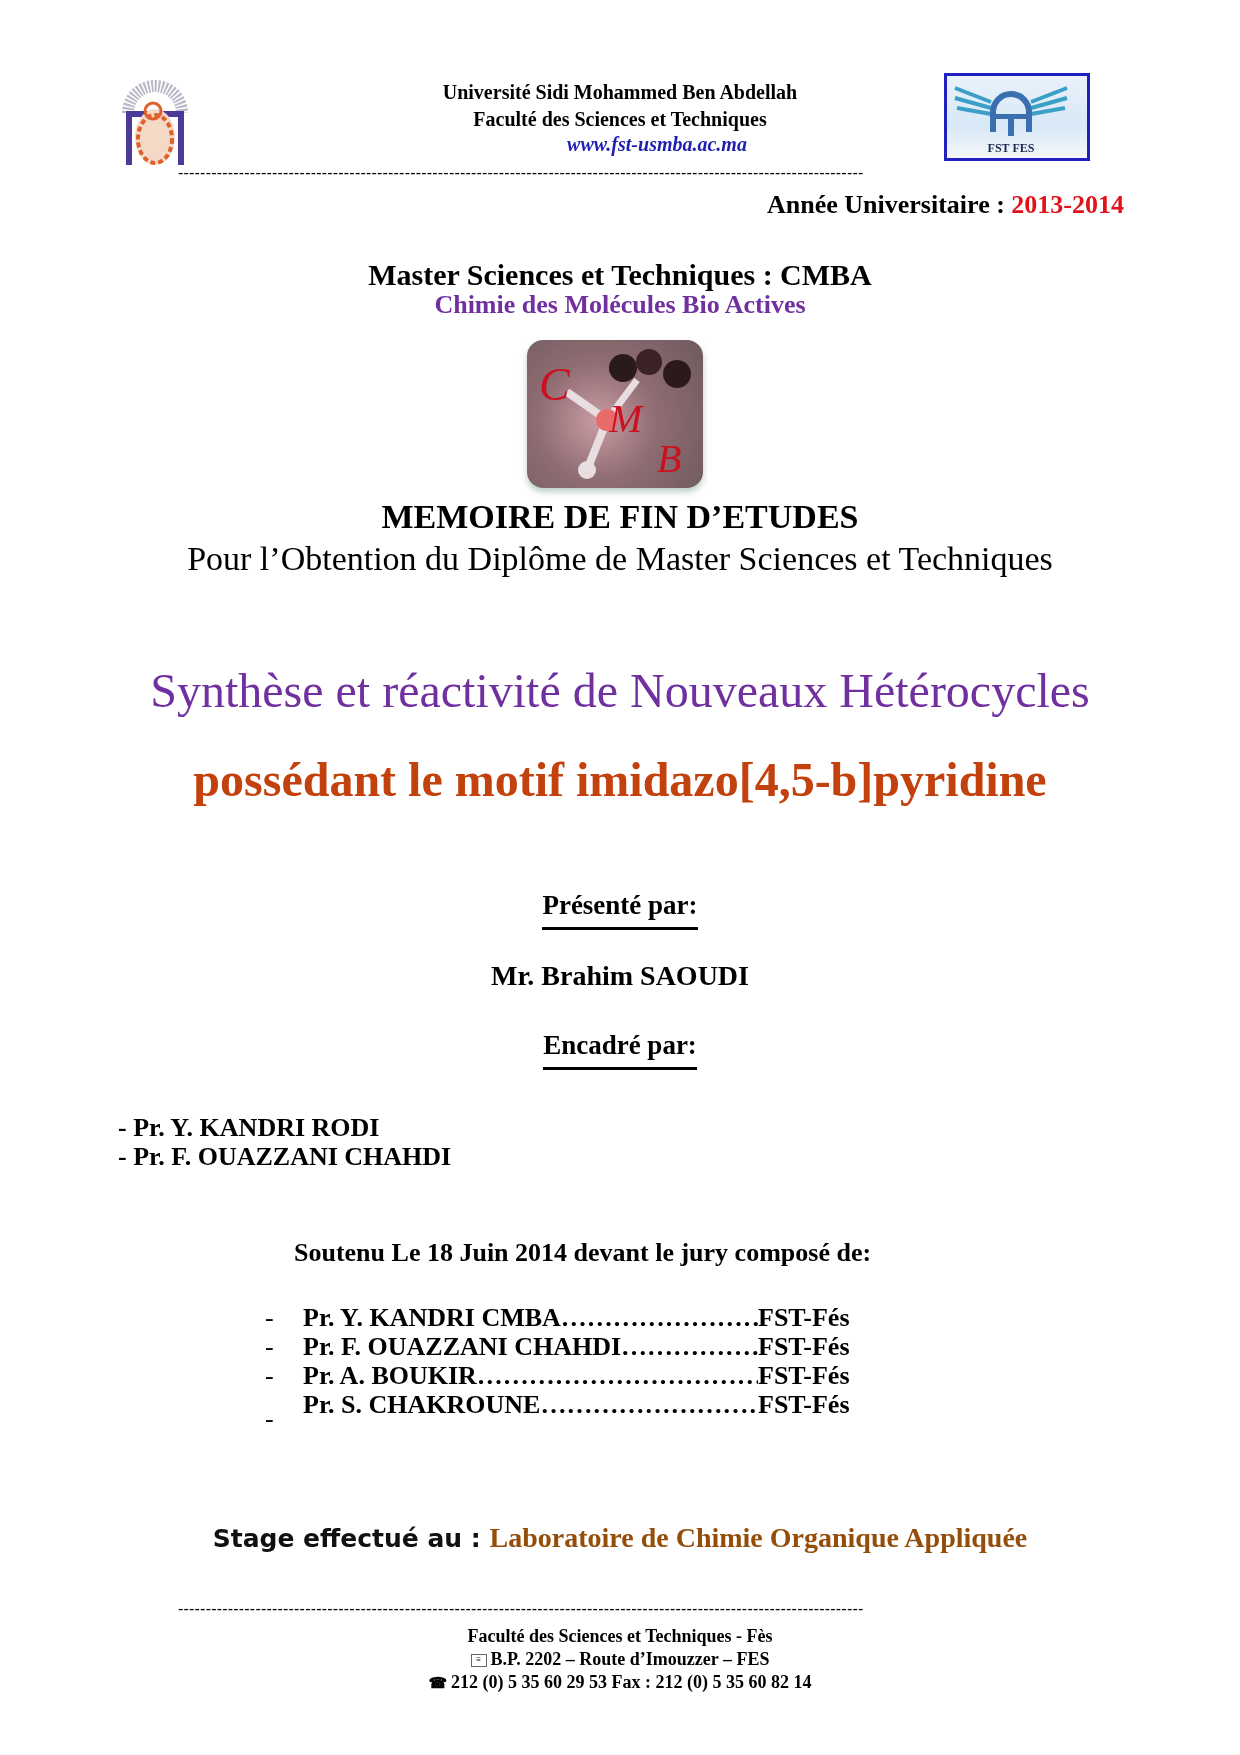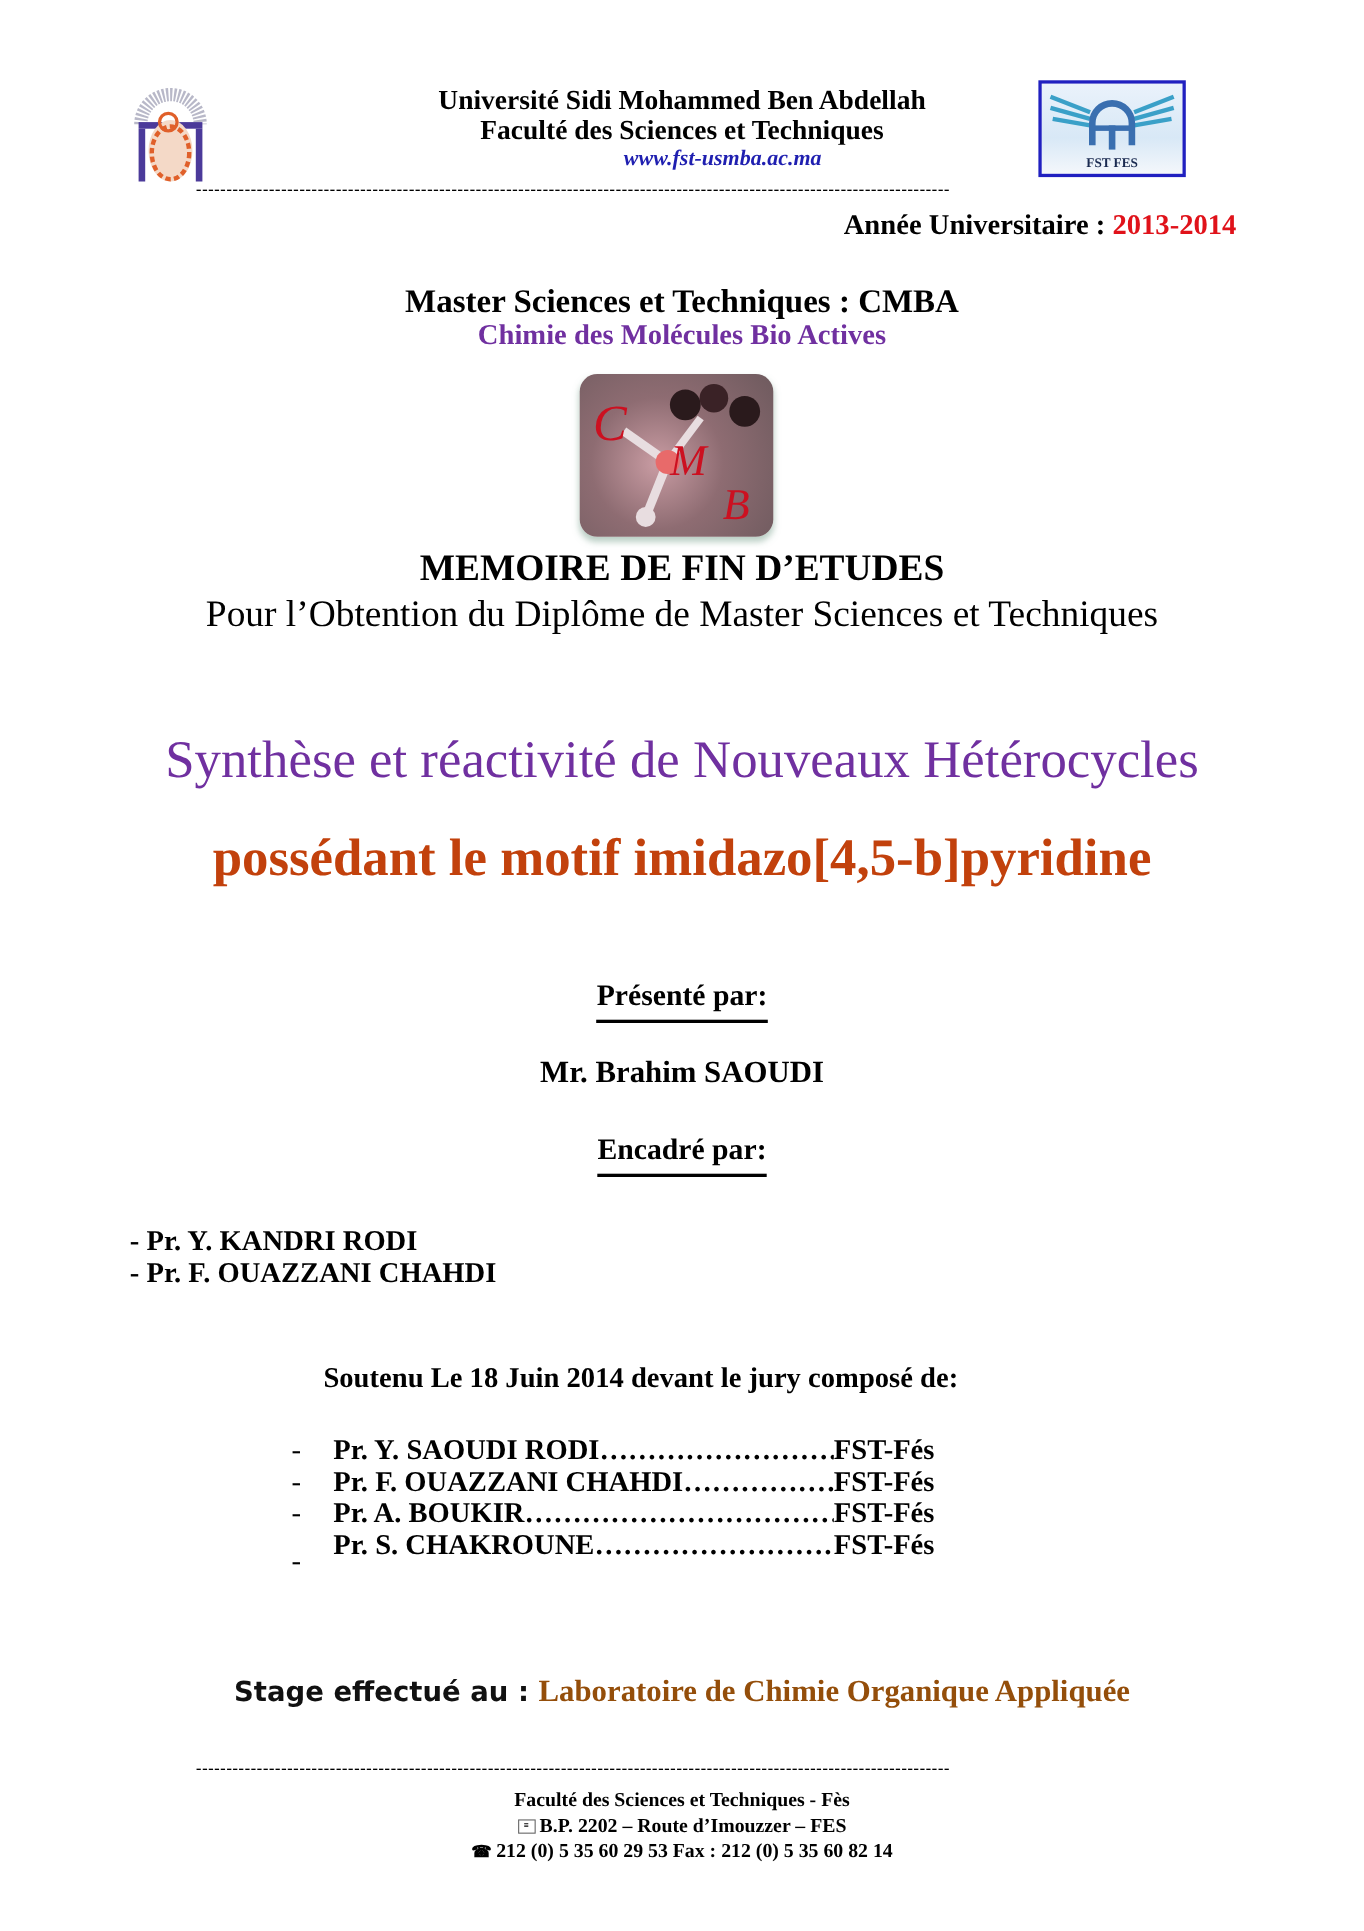--- a/index.html
+++ b/index.html
@@ -2,28 +2,28 @@
 <html><head>
   <meta charset="utf-8">
   <style>
     html, body { margin: 0; padding: 0; background: #ffffff; }
     body { width: 1240px; height: 1755px; position: relative; overflow: hidden;
            font-family: "Liberation Serif", "DejaVu Serif", serif; color: #000; }
     .abs { position: absolute; }
     .center { left: 0; width: 1240px; text-align: center; }
 
     
-    .hdr-line { font-weight: bold; font-size: 25px; line-height: 28px; }
+    .hdr-line { font-weight: bold; font-size: 20px; line-height: 28px; }
     .hdr-url { font-style: italic; font-weight: bold; color: #1f1fb0; font-size: 20px; }
 
     .dash { font-family: "Liberation Sans", sans-serif; font-size: 16px; letter-spacing: 0.2px;
             color: #000; white-space: nowrap; overflow: hidden; }
 
     .logo-left { left: 120px; top: 75px; width: 70px; height: 95px; }
-    .logo-right { left: 944px; top: 73px; width: 134px; height: 88px; border: 3px solid #2020c0;
+    .logo-right { left: 944px; top: 73px; width: 146px; height: 88px; border: 3px solid #2020c0;
                   background: linear-gradient(180deg,#eaf2fb 0%,#d8e8f6 60%,#f4f7fb 100%); box-sizing: border-box; }
 
     .year { right: 116px; top: 190px; font-size: 26px; font-weight: bold; }
     .year .red { color: #e0121a; }
 
     .master { top: 258px; font-size: 30px; font-weight: bold; }
     .cmba-sub { top: 290px; font-size: 26px; font-weight: bold; color: #7030a0; }
 
     .cmb-logo { left: 527px; top: 340px; width: 176px; height: 148px; border-radius: 16px;
                 background: radial-gradient(circle at 40% 55%, #c99ca3 0%, #8e6c72 45%, #6e5a5e 100%);
@@ -133,21 +133,21 @@
 <div class="abs center encadre">
   <span class="ul-label">Encadré par:</span>
 </div>
 
 <div class="abs sup sup1">- Pr. Y. KANDRI RODI</div>
 <div class="abs sup sup2">- Pr. F. OUAZZANI CHAHDI</div>
 
 <div class="abs soutenu">Soutenu Le 18 Juin 2014 devant le jury composé de:</div>
 
 <div class="abs jury-row" style="top:1303px;">
-  <span class="dashmark">-</span><span class="jname">Pr. Y. SAOUDI RODI</span><span>FST-Fés</span>
+  <span class="dashmark">-</span><span class="jname">Pr. Y. KANDRI CMBA</span><span>FST-Fés</span>
 </div>
 <div class="abs jury-row" style="top:1332px;">
   <span class="dashmark">-</span><span class="jname">Pr. F. OUAZZANI CHAHDI</span><span>FST-Fés</span>
 </div>
 <div class="abs jury-row" style="top:1361px;">
   <span class="dashmark">-</span><span class="jname">Pr. A. BOUKIR</span><span>FST-Fés</span>
 </div>
 <div class="abs jury-row" style="top:1390px;">
   <span class="dashmark" style="position:relative; top:14px;">-</span><span class="jname">Pr. S. CHAKROUNE</span><span>FST-Fés</span>
 </div>

